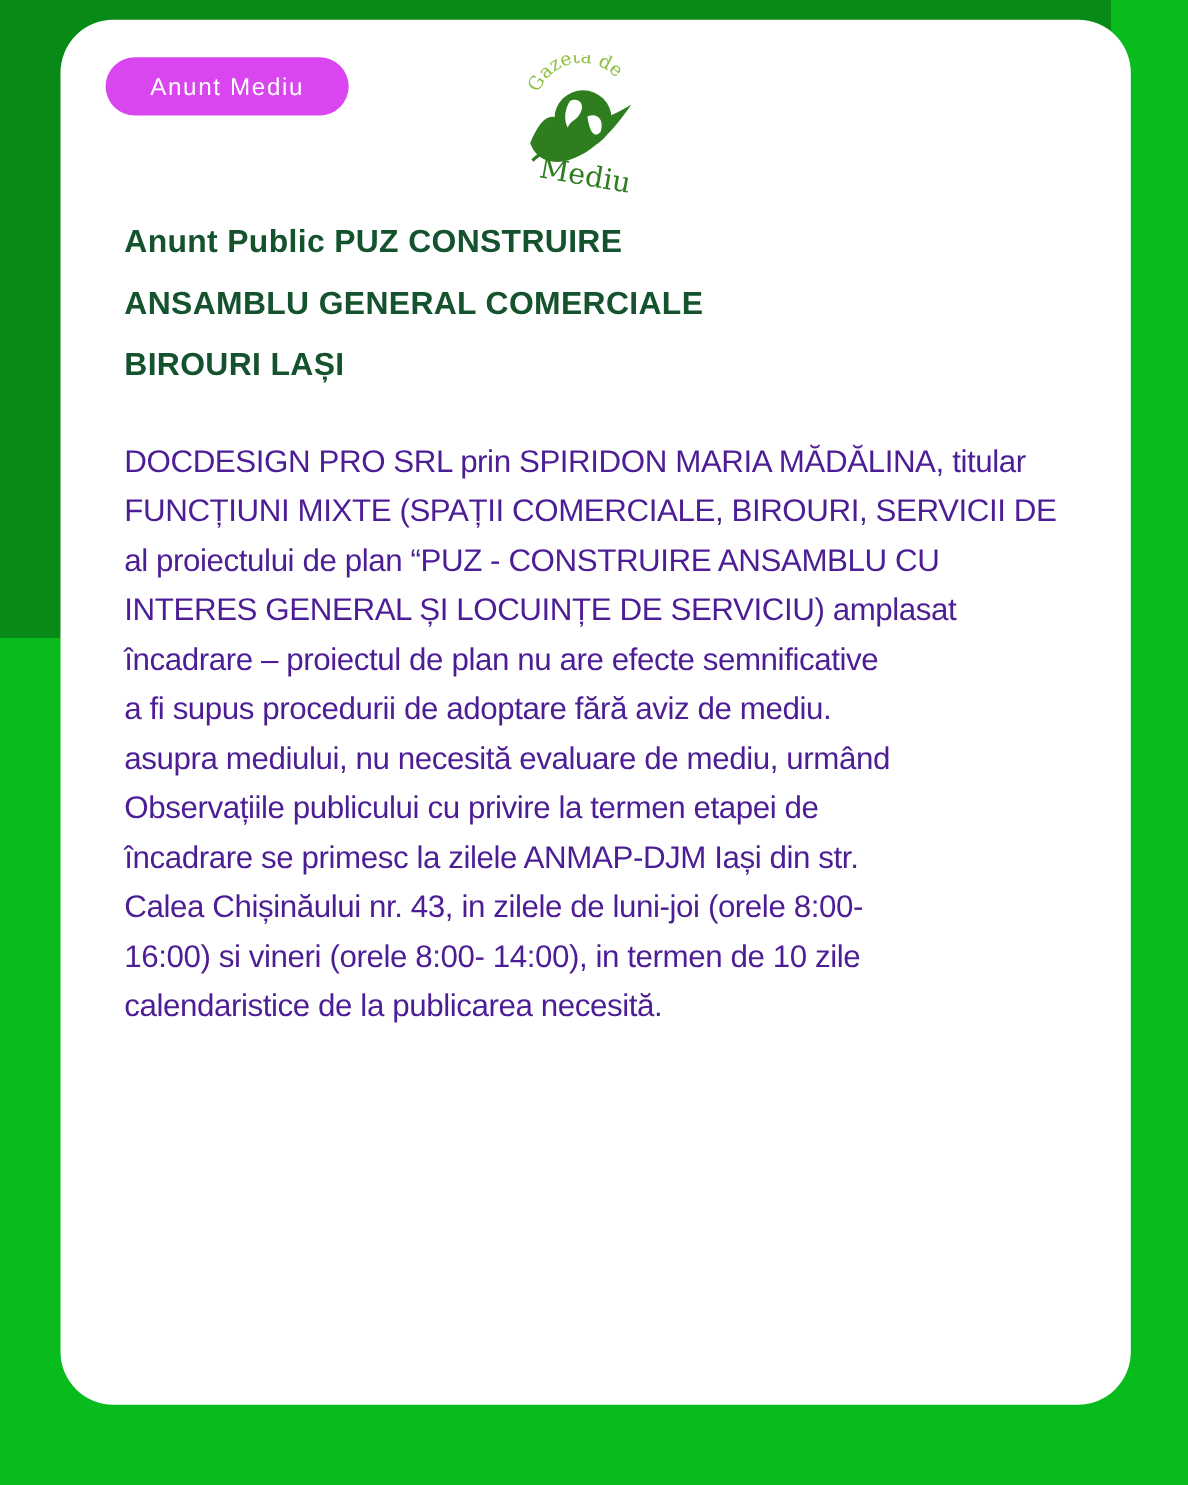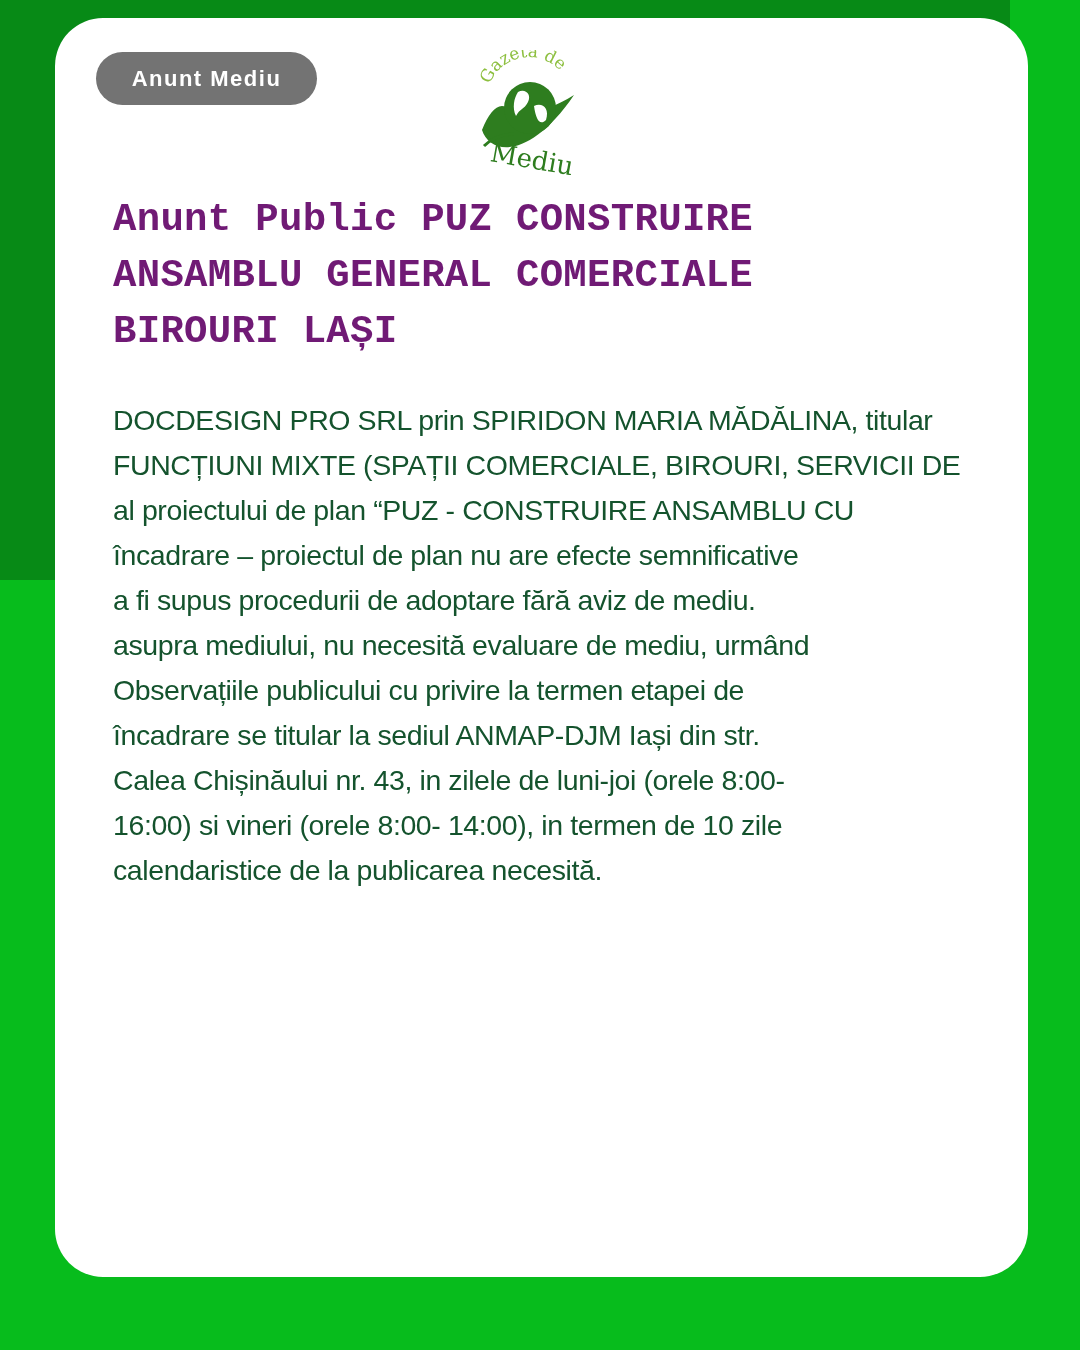--- a/index.html
+++ b/index.html
@@ -1,22 +1,22 @@
 <!DOCTYPE html>
 <html><head>
 <meta charset="utf-8">
 <style>
   html,body{margin:0;padding:0;}
   body{width:1080px;height:1350px;position:relative;overflow:hidden;background:#07bc1c;font-family:"Liberation Sans","DejaVu Sans",sans-serif;}
   .bg-dark{position:absolute;left:0;top:0;width:1010px;height:580px;background:#078a16;}
   .card{position:absolute;left:55px;top:18px;width:973px;height:1259px;background:#ffffff;border-radius:48px;}
-  .badge{position:absolute;left:96px;top:52px;width:221px;height:53px;border-radius:27px;background:#737373;color:#fff;display:flex;align-items:center;justify-content:center;font-size:22px;letter-spacing:1.5px;font-weight:bold;}
+  .badge{position:absolute;left:96px;top:52px;width:221px;height:53px;border-radius:27px;background:#d946ef;color:#fff;display:flex;align-items:center;justify-content:center;font-size:22px;letter-spacing:1.5px;}
   .logo{position:absolute;left:470px;top:50px;width:120px;height:125px;}
-  .title{position:absolute;left:113px;top:192px;width:860px;margin:0;color:#701a75;font-weight:bold;font-size:39px;line-height:56px;letter-spacing:0.3px;font-family:Liberation Mono, monospace;}
-  .body{position:absolute;left:113px;top:398px;width:870px;margin:0;color:#14532d;font-size:28.5px;line-height:45px;font-family:"Liberation Sans",sans-serif;letter-spacing:-0.4px;}
+  .title{position:absolute;left:113px;top:192px;width:860px;margin:0;color:#14532d;font-weight:bold;font-size:29px;line-height:56px;letter-spacing:0.3px;font-family:Liberation Sans, sans-serif;}
+  .body{position:absolute;left:113px;top:398px;width:870px;margin:0;color:#4c1d95;font-size:28.5px;line-height:45px;font-family:"Liberation Sans",sans-serif;letter-spacing:-0.4px;}
   .body span{display:block;white-space:nowrap;}
 </style>
 </head>
 <body>
 
 <div class="bg-dark"></div>
 <div class="card"></div>
 
 <div class="badge">
     <span>Anunt Mediu</span>
@@ -35,21 +35,22 @@
 <h1 class="title">
   <span style="display:block">Anunt Public PUZ CONSTRUIRE</span>
   <span style="display:block">ANSAMBLU GENERAL COMERCIALE</span>
   <span style="display:block">BIROURI LAȘI</span>
 </h1>
 
 <div class="body">
   <span>DOCDESIGN PRO SRL prin SPIRIDON MARIA MĂDĂLINA, titular</span>
   <span>FUNCȚIUNI MIXTE (SPAȚII COMERCIALE, BIROURI, SERVICII DE</span>
   <span>al proiectului de plan “PUZ - CONSTRUIRE ANSAMBLU CU</span>
+  <span>INTERES GENERAL ȘI LOCUINȚE DE SERVICIU) amplasat</span>
   <span>încadrare – proiectul de plan nu are efecte semnificative</span>
   <span>a fi supus procedurii de adoptare fără aviz de mediu.</span>
   <span>asupra mediului, nu necesită evaluare de mediu, urmând</span>
   <span>Observațiile publicului cu privire la termen etapei de</span>
-  <span>încadrare se titular la sediul ANMAP-DJM Iași din str.</span>
+  <span>încadrare se primesc la zilele ANMAP-DJM Iași din str.</span>
   <span>Calea Chișinăului nr. 43, in zilele de luni-joi (orele 8:00-</span>
   <span>16:00) si vineri (orele 8:00- 14:00), in termen de 10 zile</span>
   <span>calendaristice de la publicarea necesită.</span>
 </div>
 
 </body></html>

